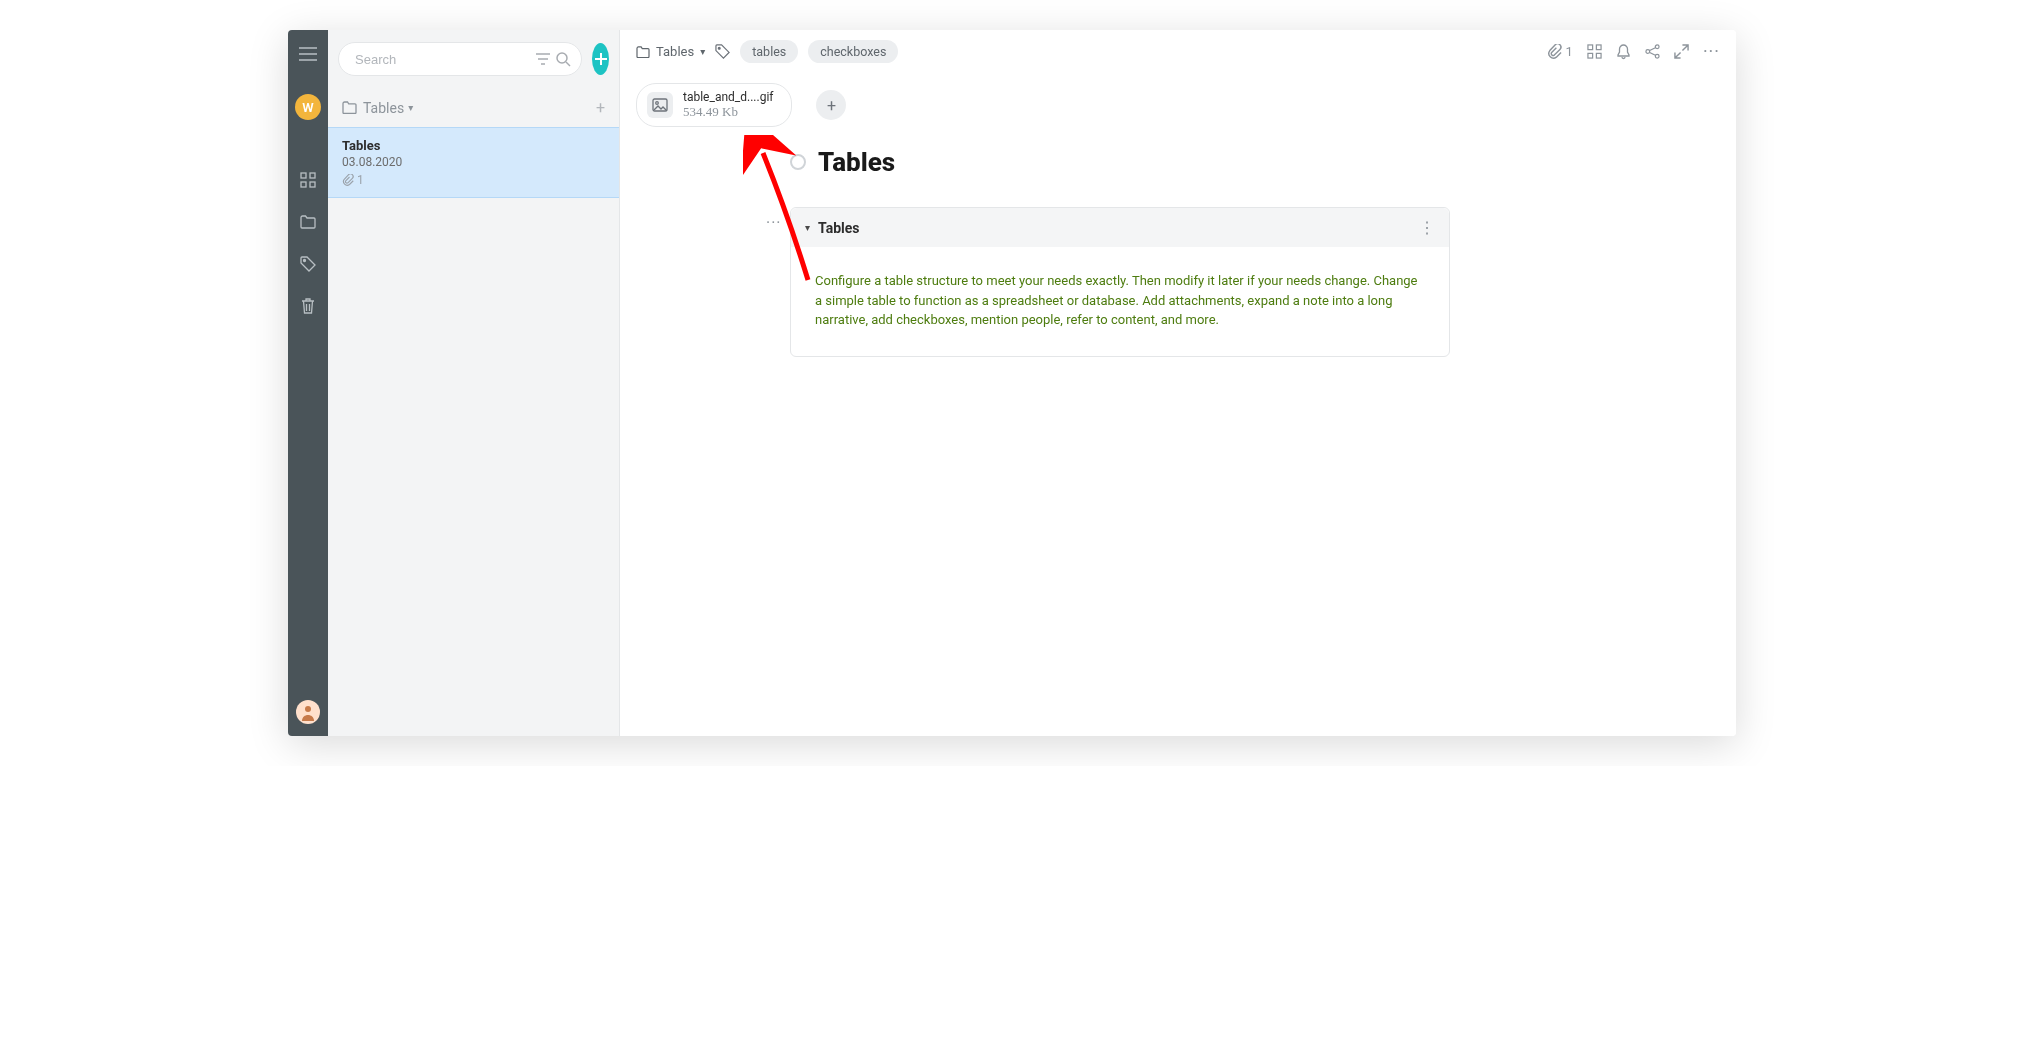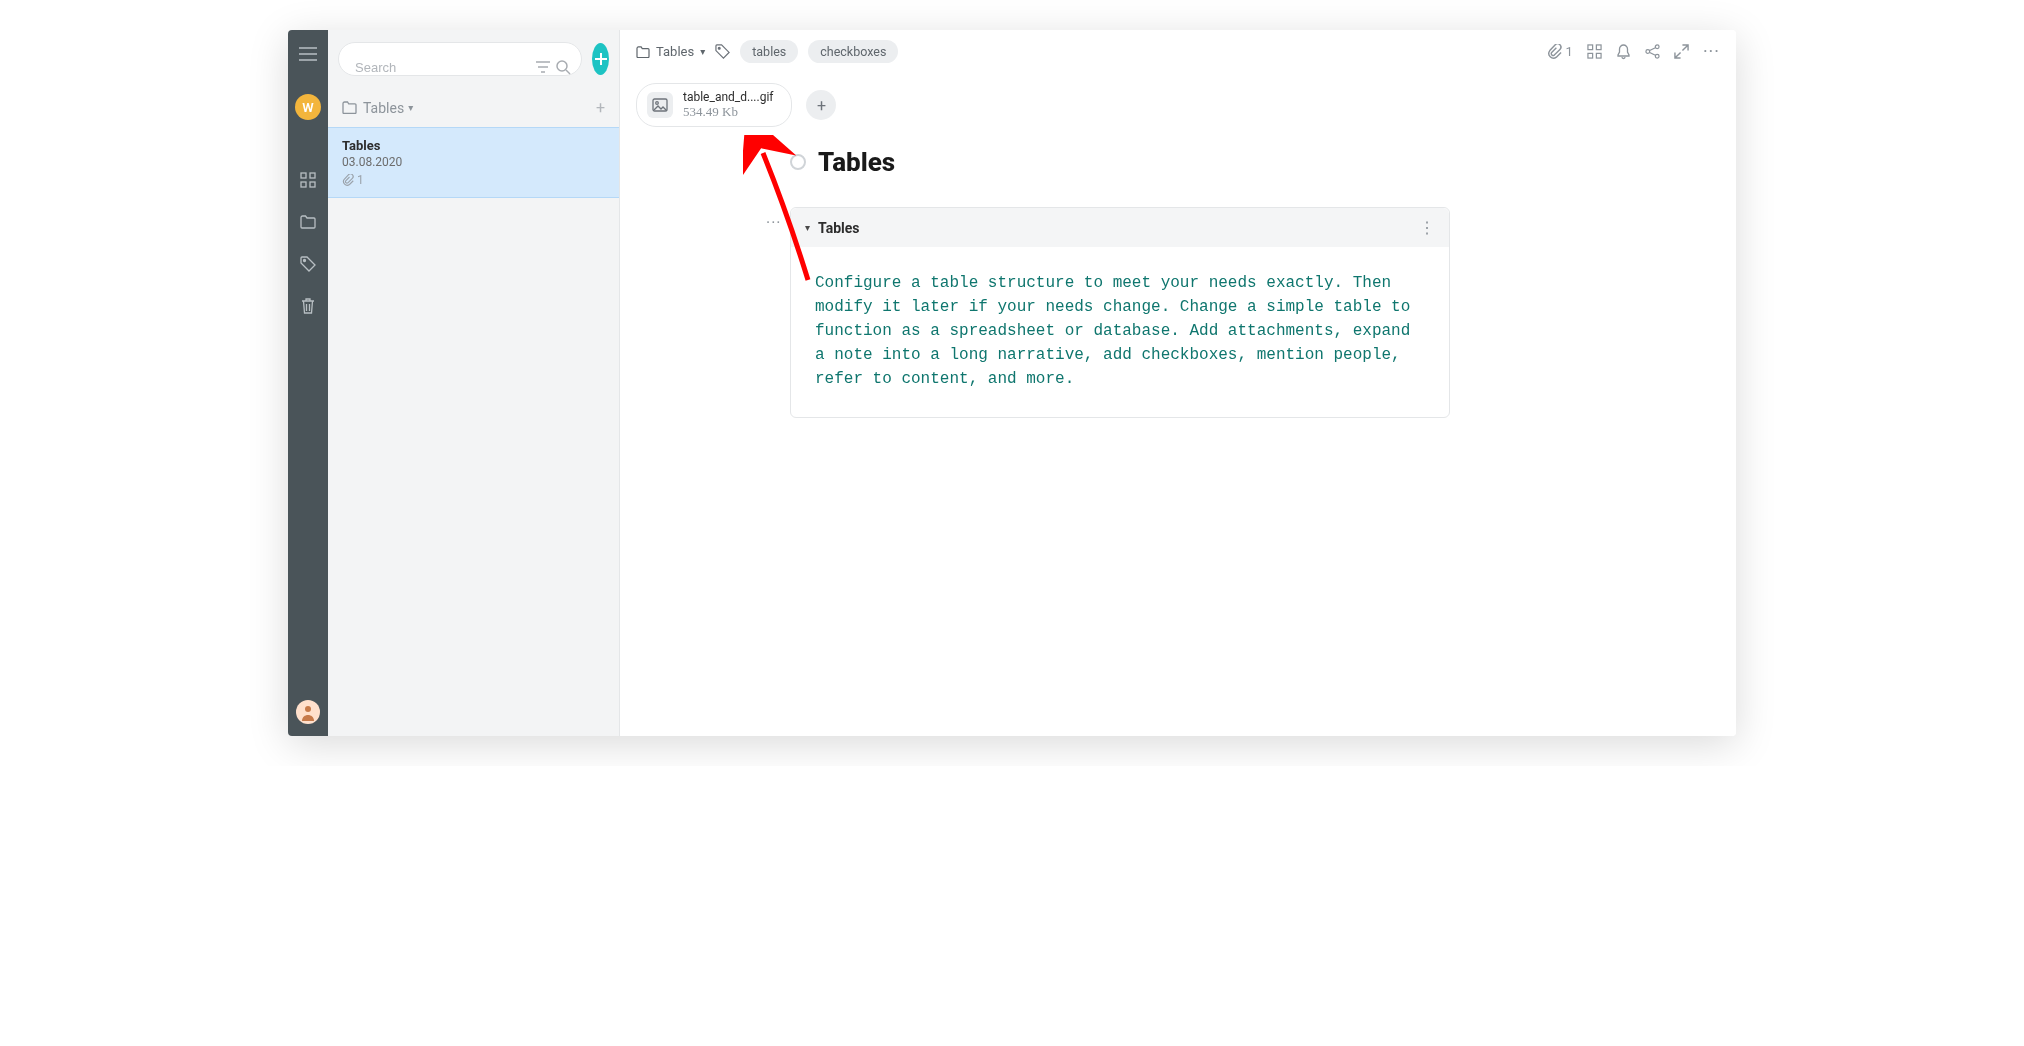--- a/index.html
+++ b/index.html
@@ -10,21 +10,21 @@
 .rail { width: 40px; background: #4a5459; display: flex; flex-direction: column; align-items: center; padding-top: 14px; gap: 30px; position: relative; }
 .rail-icon { width: 20px; height: 20px; color: #b8bfc3; cursor: pointer; display: flex; align-items: center; justify-content: center; }
 .rail-avatar { width: 26px; height: 26px; border-radius: 50%; background: #f3b53c; color: #fff; font-size: 13px; font-weight: 600; display: flex; align-items: center; justify-content: center; cursor: pointer; }
 .rail-group { display: flex; flex-direction: column; gap: 22px; margin-top: 20px; }
 .rail-bottom { position: absolute; bottom: 12px; left: 50%; transform: translateX(-50%); }
 .rail-user { width: 24px; height: 24px; border-radius: 50%; background: #ffe0cc; display: flex; align-items: center; justify-content: center; overflow: hidden; cursor: pointer; }
 
 
 .left-panel { width: 292px; background: #f3f4f5; display: flex; flex-direction: column; border-right: 1px solid #e4e6e8; }
 .search-row { display: flex; align-items: center; padding: 12px 10px; gap: 10px; }
-.search-box { flex: 1; height: 34px; background: #fff; border: 1px solid #e4e6e8; border-radius: 17px; display: flex; align-items: flex-end; padding: 0 10px 0 16px; }
+.search-box { flex: 1; height: 34px; background: #fff; border: 1px solid #e4e6e8; border-radius: 17px; display: flex; align-items: center; padding: 0 10px 0 16px; }
 .search-input { flex: 1; border: none; outline: none; font-size: 13px; color: #333; background: transparent; }
 .search-input::placeholder { color: #b2b6bb; }
 .search-ico { color: #a8acb1; width: 16px; height: 16px; display:flex; align-items:center; justify-content:center; margin-left:4px; }
 .add-btn { width: 32px; height: 32px; border-radius: 50%; background: #1dc3c3; color: #fff; display: flex; align-items: center; justify-content: center; cursor: pointer; font-size: 20px; font-weight: 300; }
 
 .folder-header { display: flex; align-items: center; padding: 10px 14px 10px 14px; color: #8d949b; font-size: 14px; }
 .folder-header .fico { margin-right: 6px; display:flex; }
 .folder-header .caret { margin-left: 4px; font-size: 10px; }
 .folder-header .plus { margin-left: auto; color: #b2b6bb; cursor: pointer; font-size: 16px; }
 
@@ -35,41 +35,41 @@
 
 
 .main { flex: 1; background: #fff; display: flex; flex-direction: column; }
 .toolbar { display: flex; align-items: center; padding: 10px 16px; gap: 10px; }
 .tb-breadcrumb { display: flex; align-items: center; gap: 6px; color: #5f666c; font-size: 13px; cursor: pointer; }
 .tb-tag-icon { color: #6d737a; display:flex; }
 .tag-pill { background: #eceef0; color: #5f666c; font-size: 12.5px; padding: 4px 12px; border-radius: 12px; cursor: pointer; }
 .tb-right { margin-left: auto; display: flex; align-items: center; gap: 14px; color: #8d949b; }
 .tb-right .ico { cursor: pointer; display:flex; align-items:center; gap:4px; font-size:13px; }
 
-.attachments-row { display: flex; align-items: center; gap: 14px; padding: 10px 16px 20px 16px; }
+.attachments-row { display: flex; align-items: center; gap: 24px; padding: 10px 16px 20px 16px; }
 .attach-chip { display: flex; align-items: center; gap: 10px; border: 1px solid #e4e6e8; border-radius: 20px; padding: 6px 18px 6px 10px; cursor: pointer; }
 .attach-thumb { width: 26px; height: 26px; border-radius: 6px; background: #eceef0; display:flex; align-items:center; justify-content:center; color:#6d737a; }
 .attach-info { display: flex; flex-direction: column; }
 .attach-name { font-size: 12px; color: #2d2d2d; }
 .attach-size { font-size: 13px; color: #8d949b; font-family: Liberation Serif, serif; }
 .attach-add { width: 30px; height: 30px; border-radius: 50%; background: #eceef0; display:flex; align-items:center; justify-content:center; color:#6d737a; cursor:pointer; font-size:16px; }
 
 .content-body { padding: 0 40px 0 170px; position: relative; }
 .title-row { display: flex; align-items: center; gap: 12px; margin-bottom: 30px; }
 .radio-bullet { width: 16px; height: 16px; border: 2px solid #d0d4d8; border-radius: 50%; }
 .page-title { font-size: 26px; font-weight: 800; color: #1a1a1a; }
 
 .block-wrap { position: relative; max-width: 660px; }
 .block-dots { position: absolute; left: -24px; top: 6px; color: #8d949b; cursor: pointer; font-size: 16px; letter-spacing: 1px; }
 .collapsible { border: 1px solid #e4e6e8; border-radius: 6px; background: #fff; }
 .collapsible-header { background: #f4f5f6; padding: 10px 14px; display: flex; align-items: center; gap: 8px; border-radius: 6px 6px 0 0; }
 .collapsible-header .tri { font-size: 10px; color: #4a4a4a; }
 .collapsible-header .ct { font-size: 14px; font-weight: 700; color: #2d2d2d; }
 .collapsible-header .dots { margin-left: auto; color: #8d949b; cursor: pointer; }
-.collapsible-body { padding: 24px 24px 26px 24px; font-size: 16px; line-height: 1.5; color: #0f766e; font-family: Liberation Mono, monospace; }
+.collapsible-body { padding: 24px 24px 26px 24px; font-size: 13px; line-height: 1.5; color: #4d7c0f; }
 
 
 .arrow-annot { position: absolute; left: 455px; top: 105px; pointer-events: none; }
 
 svg { display: block; }
 </style>
 </head>
 <body>
 
 <div class="app-frame">

